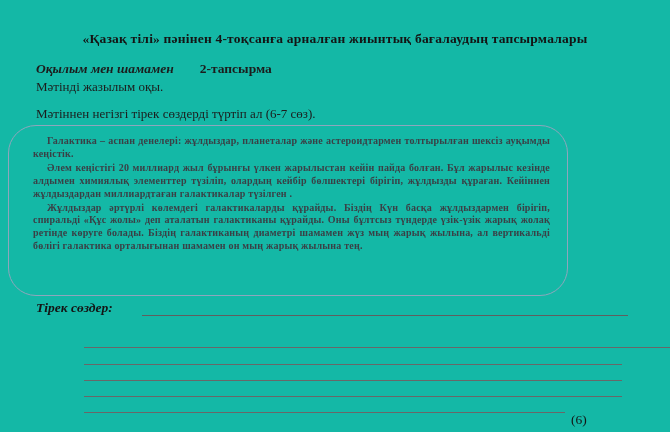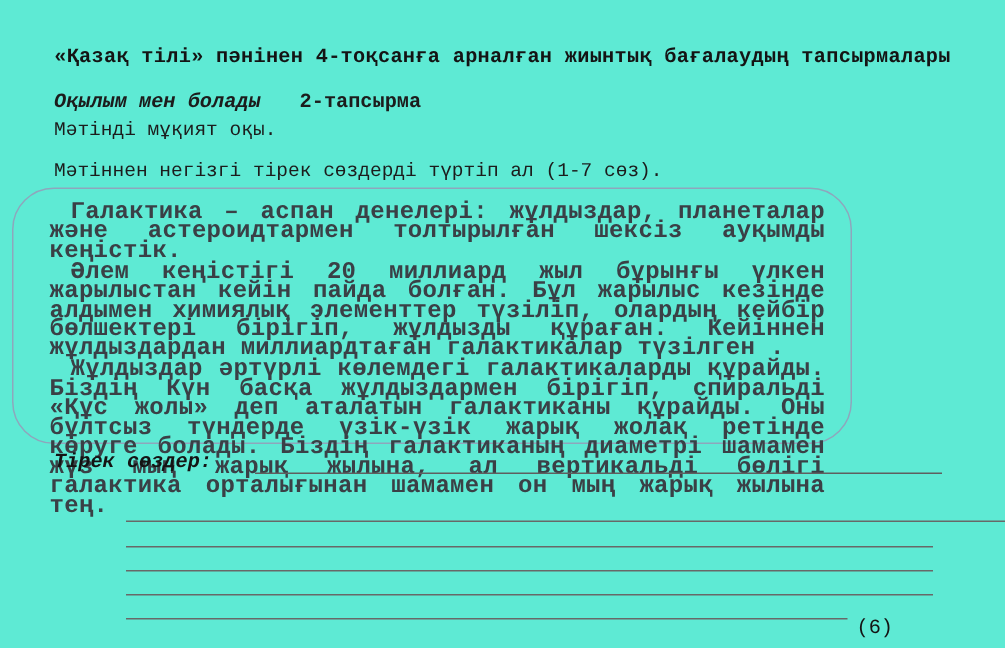--- a/index.html
+++ b/index.html
@@ -1,20 +1,20 @@
 <!DOCTYPE html>
 <html><head>
 <meta charset="utf-8">
 <style>
   html,body{margin:0;padding:0;background:#ffffff;}
   .page{
     position:relative;
     width:670px;height:432px;
-    background:#5eead4;
-    font-family:Liberation Mono, monospace;
+    background:#14b8a6;
+    font-family:Liberation Serif, serif;
     color:#1c1c1c;
     overflow:hidden;
   }
   .title{
     position:absolute;top:31px;left:0;right:0;
     text-align:center;
     font-size:13.5px;font-weight:bold;
     letter-spacing:0.2px;
     color:#141414;
   }
@@ -29,21 +29,21 @@
   .textbox{
     position:absolute;top:125px;left:8px;
     width:560px;height:171px;
     box-sizing:border-box;
     border:1.5px solid #8ea6bc;
     border-radius:28px;
     padding:9px 17px 0 24px;
   }
   .textbox p{
     margin:0 0 1px 0;
-    font-size:16px;
+    font-size:10px;
     line-height:12.9px;
     font-weight:bold;
     color:#3a4046;
     text-align:justify;
     text-indent:14px;
     letter-spacing:0.2px;
   }
   .keywords-row{
     position:absolute;top:300px;left:36px;width:592px;
     display:flex;align-items:center;gap:24px;
@@ -76,26 +76,26 @@
   }
 </style>
 </head>
 <body>
 
 <div class="page">
 
   <div class="title">«Қазақ тілі» пәнінен 4-тоқсанға арналған жиынтық бағалаудың тапсырмалары</div>
 
   <div class="subheader">
-    <span class="section-heading">Оқылым мен болады</span><span class="task-label">2-тапсырма</span>
+    <span class="section-heading">Оқылым мен шамамен</span><span class="task-label">2-тапсырма</span>
   </div>
 
-  <div class="instr1">Мәтінді мұқият оқы.</div>
+  <div class="instr1">Мәтінді жазылым оқы.</div>
 
-  <div class="instr2">Мәтіннен негізгі тірек сөздерді түртіп ал (1-7 сөз).</div>
+  <div class="instr2">Мәтіннен негізгі тірек сөздерді түртіп ал (6-7 сөз).</div>
 
   <div class="textbox">
     <p>Галактика – аспан денелері: жұлдыздар, планеталар және астероидтармен толтырылған шексіз ауқымды кеңістік.</p>
     <p>Әлем кеңістігі 20 миллиард жыл бұрынғы үлкен жарылыстан кейін пайда болған. Бұл жарылыс кезінде алдымен химиялық элементтер түзіліп, олардың кейбір бөлшектері бірігіп, жұлдызды құраған. Кейіннен жұлдыздардан миллиардтаған галактикалар түзілген .</p>
     <p>Жұлдыздар әртүрлі көлемдегі галактикаларды құрайды. Біздің Күн басқа жұлдыздармен бірігіп, спиральді «Құс жолы» деп аталатын галактиканы құрайды. Оны бұлтсыз түндерде үзік-үзік жарық жолақ ретінде көруге болады. Біздің галактиканың диаметрі шамамен жүз мың жарық жылына, ал вертикальді бөлігі галактика орталығынан шамамен он мың жарық жылына тең.</p>
   </div>
 
   <div class="keywords-row">
     <span class="keywords-label">Тірек сөздер:</span>
     <span class="kw-line"></span>

